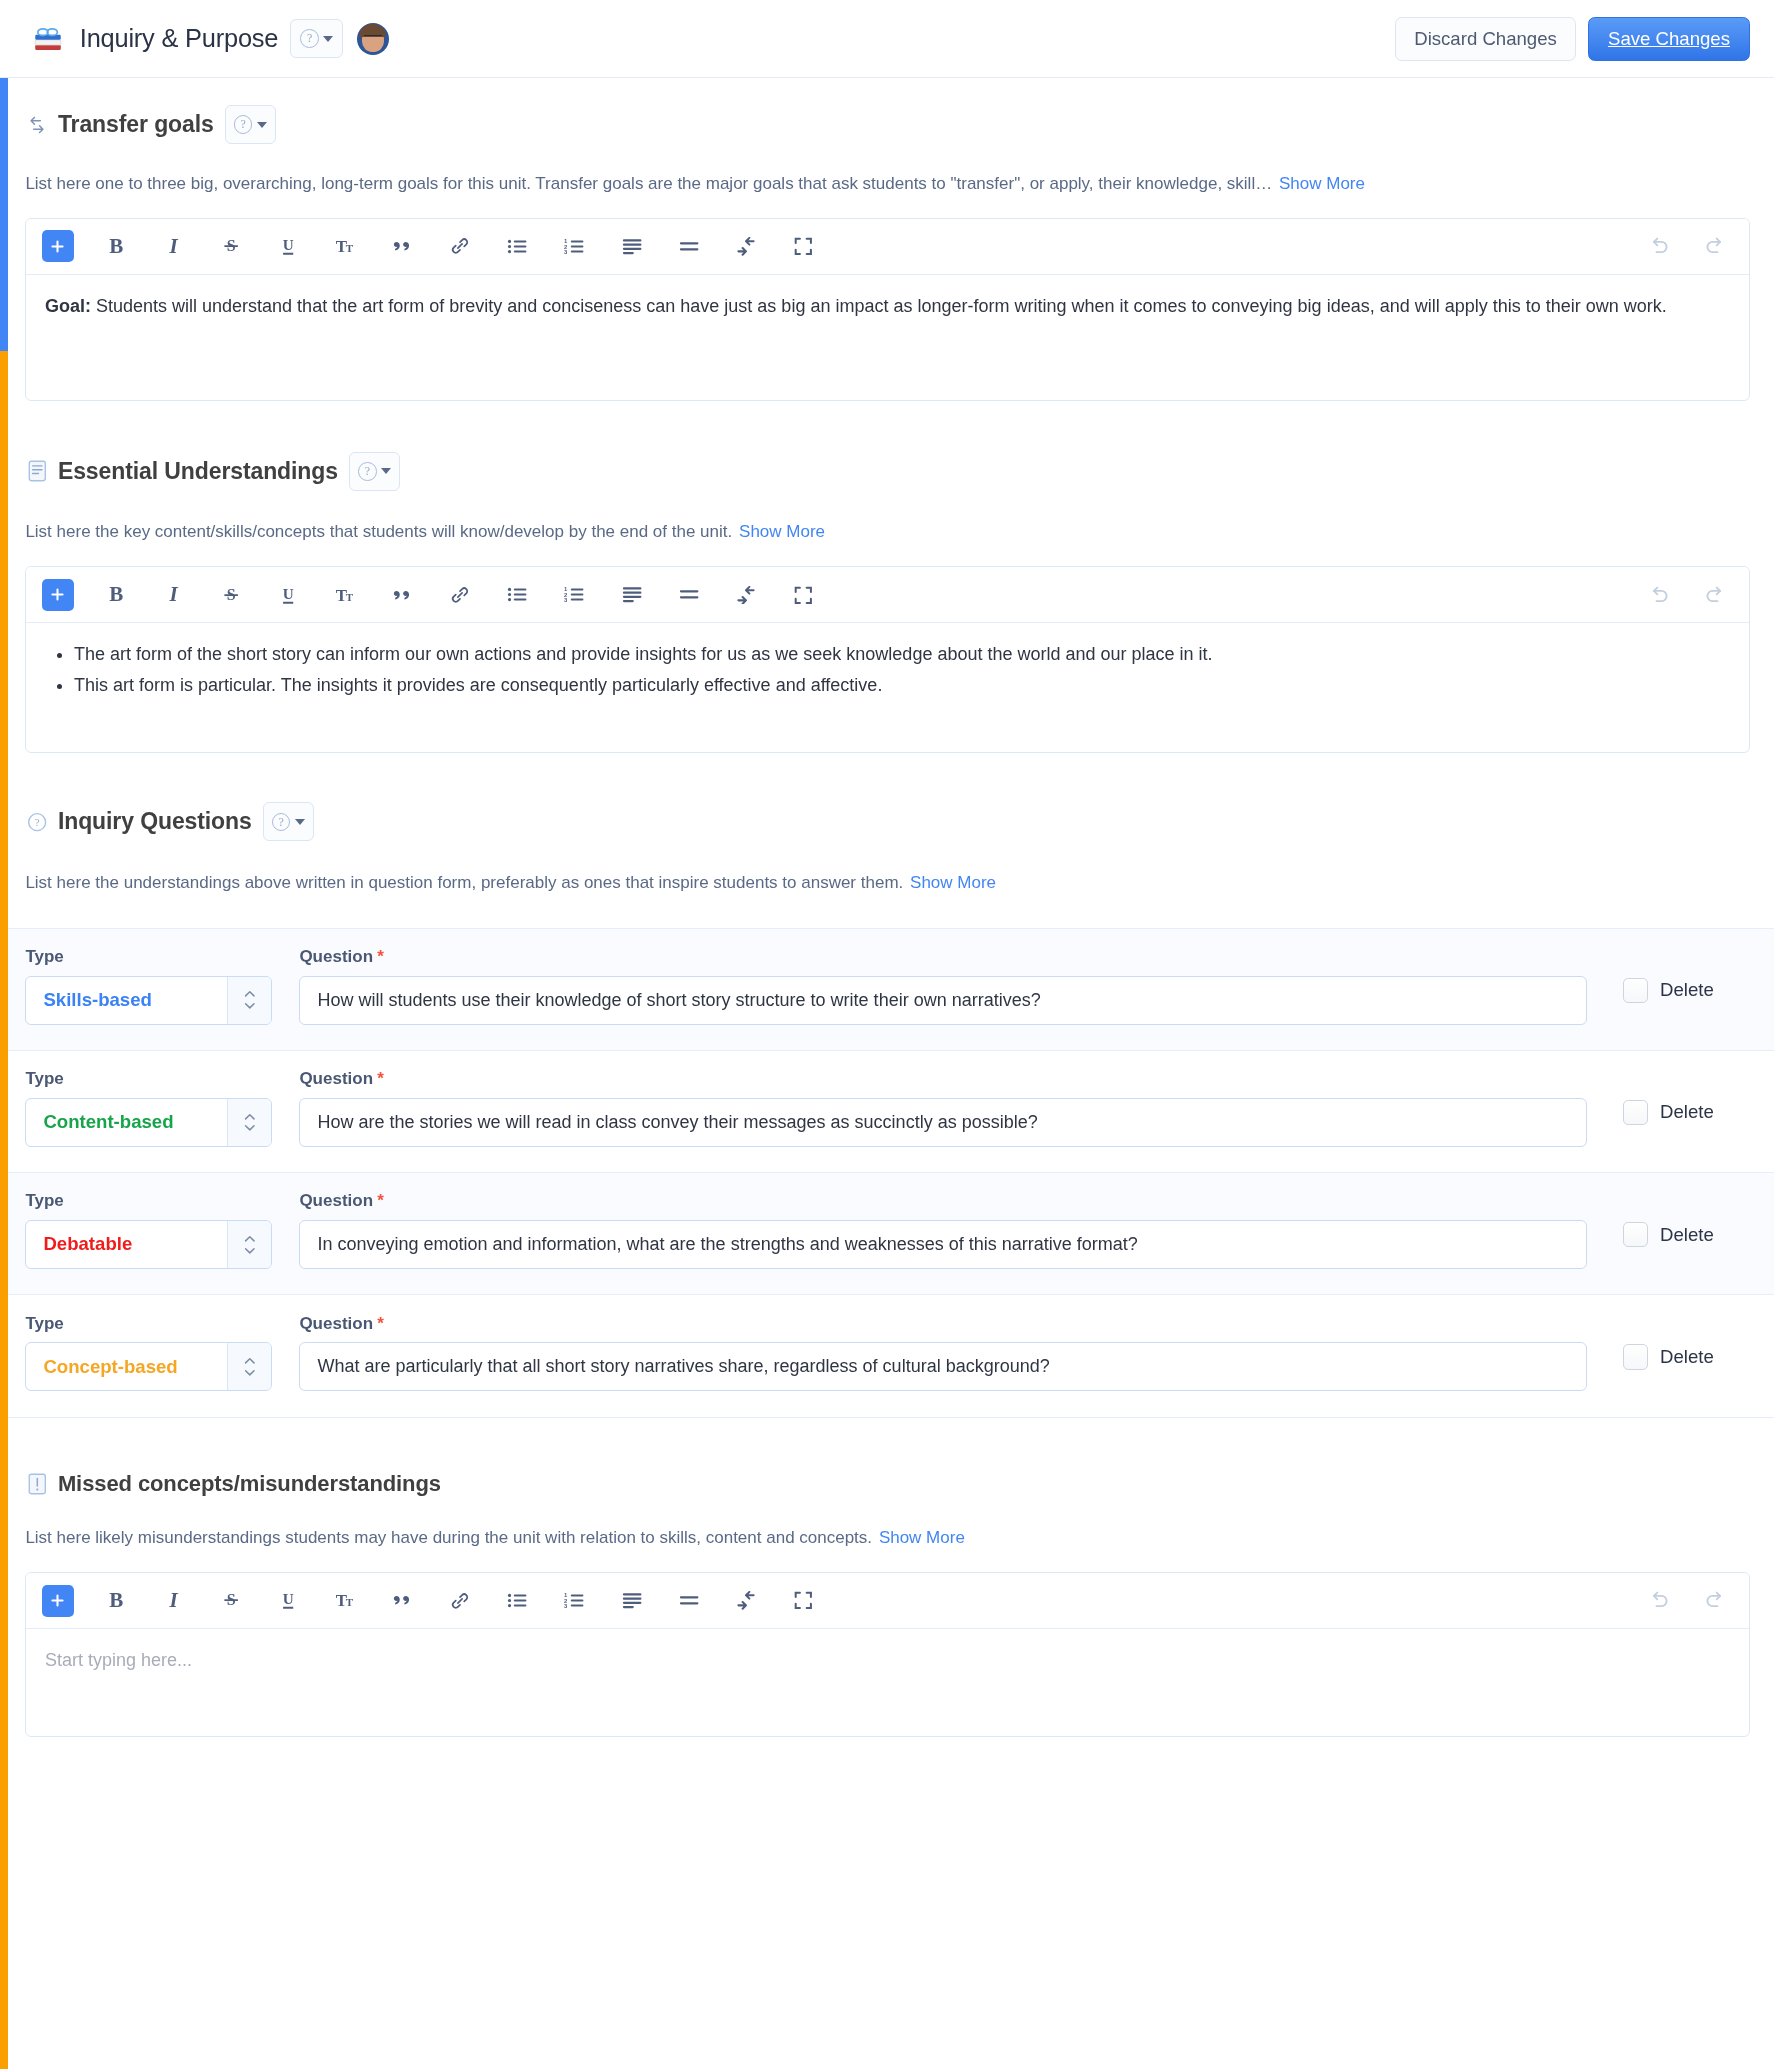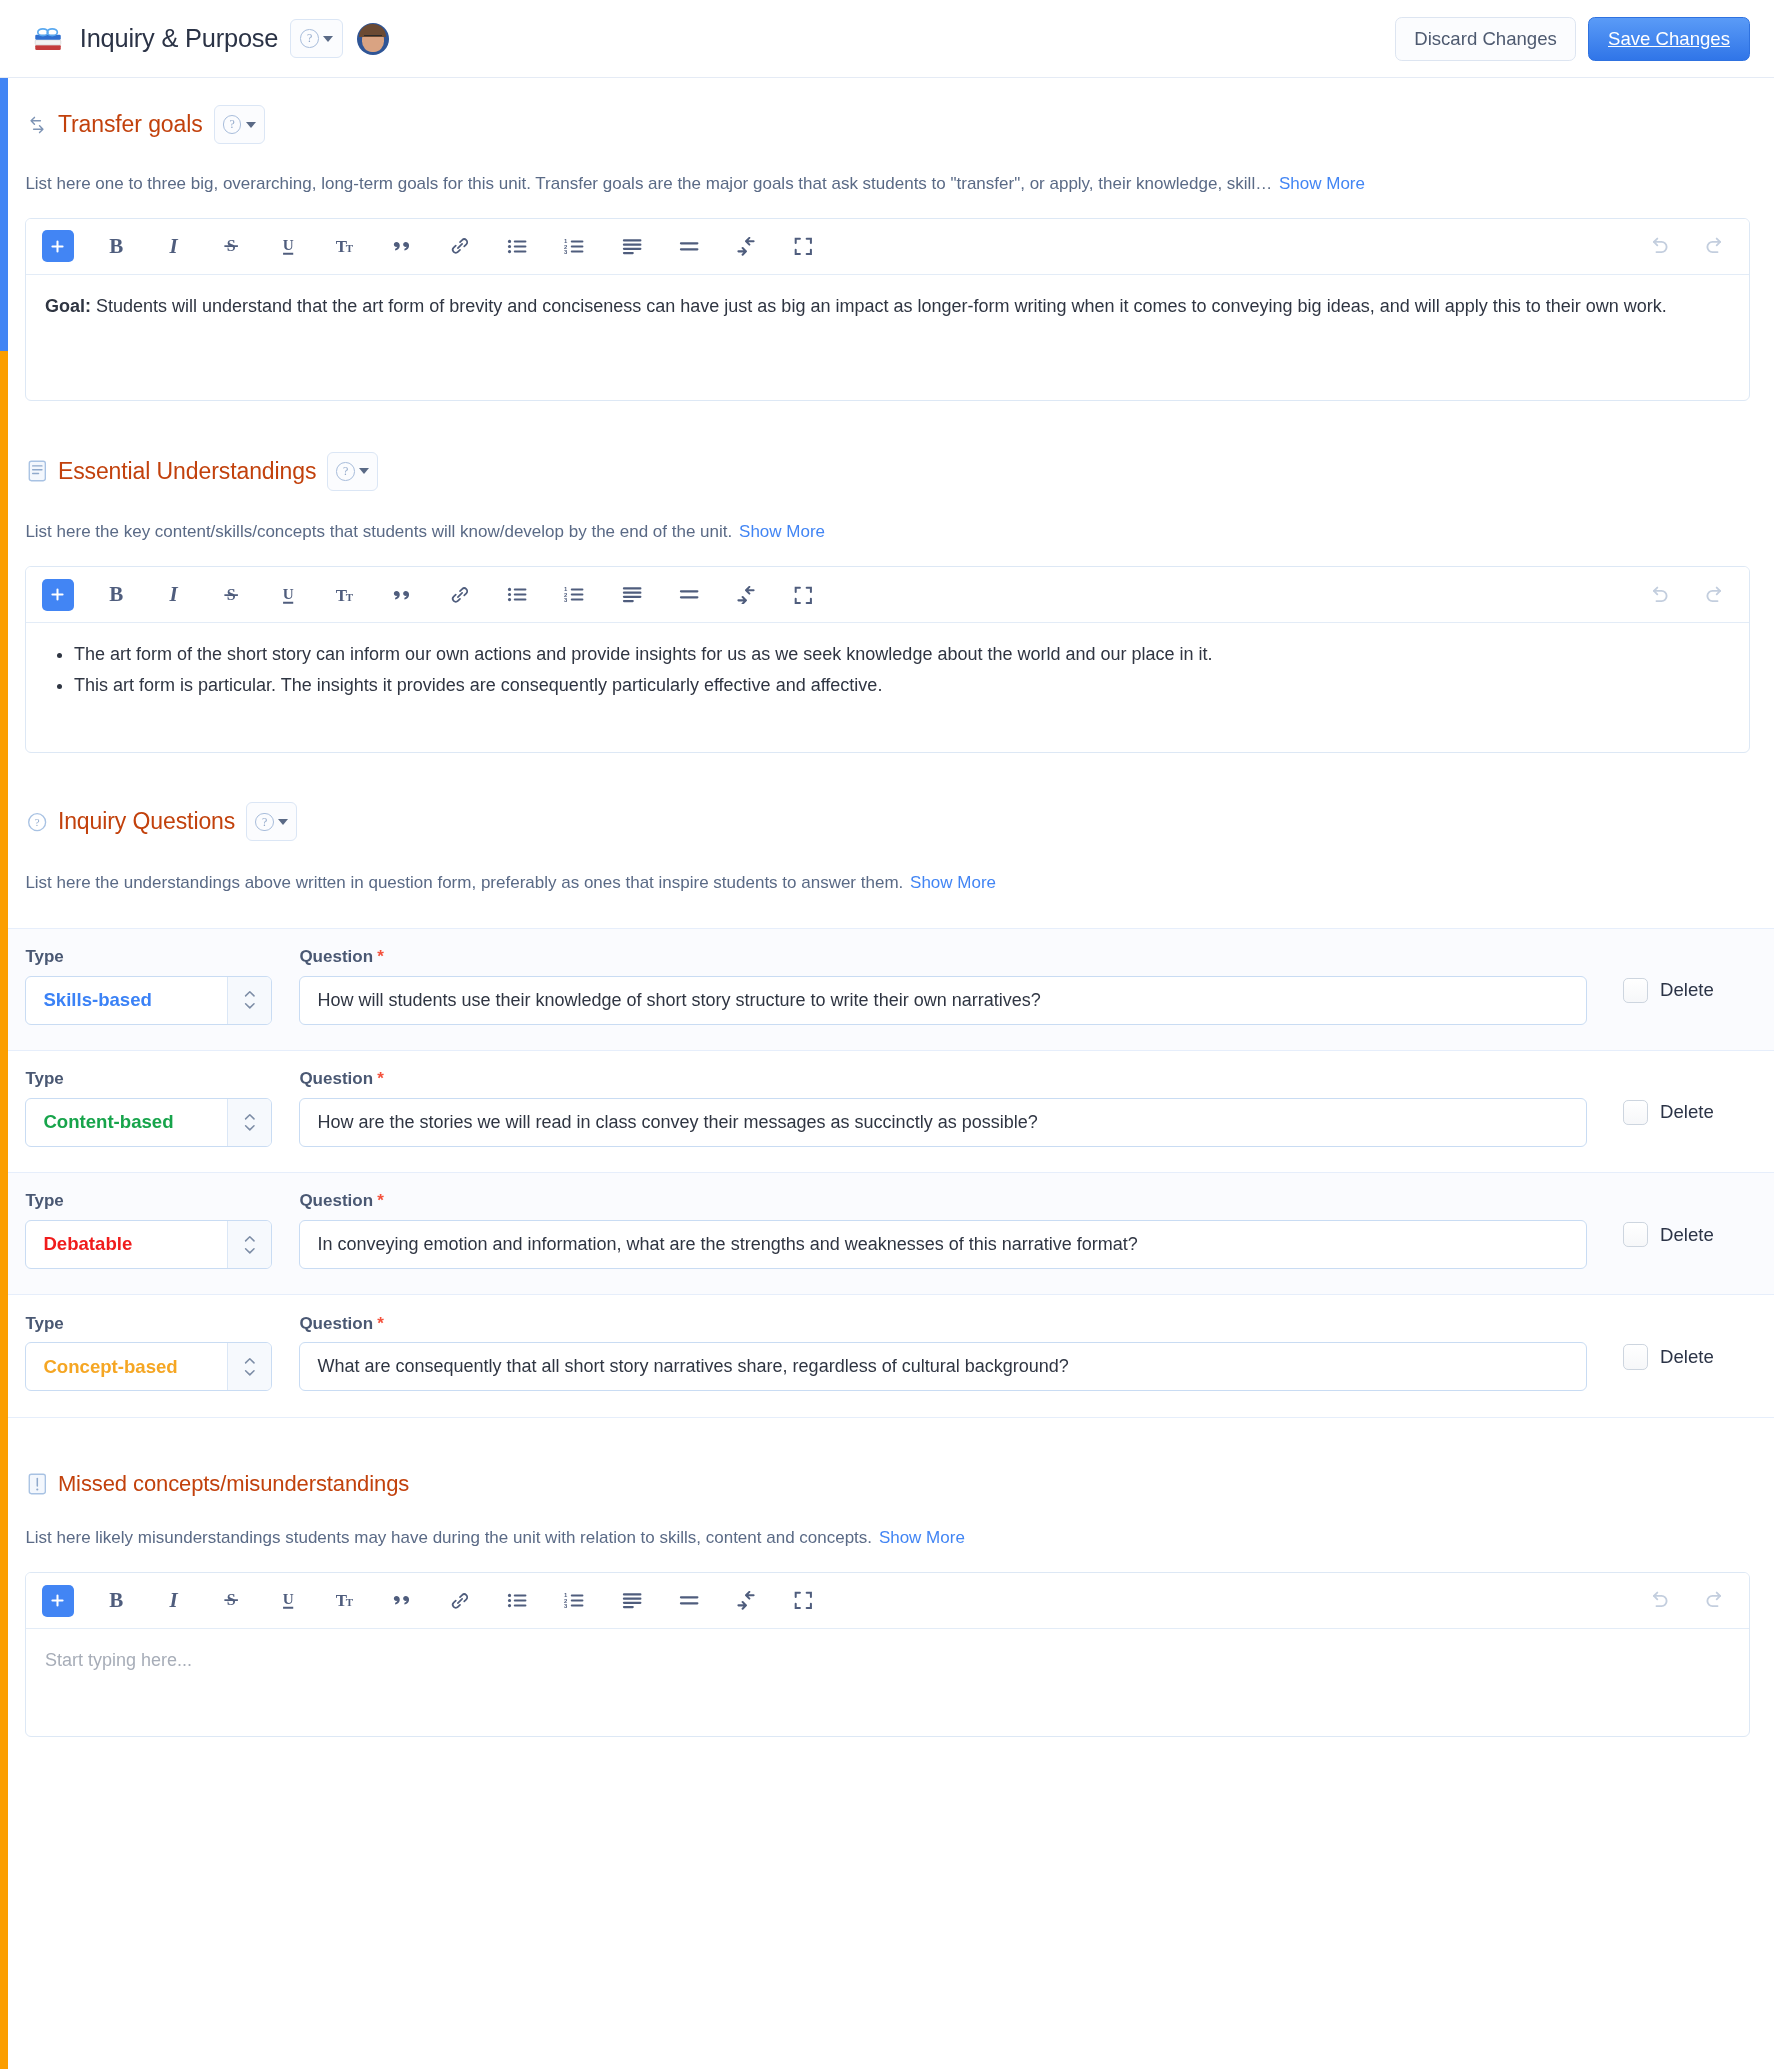--- a/index.html
+++ b/index.html
@@ -139,23 +139,24 @@
     gap: 0px;
   }
   .sec-icon {
     width: 24px; height: 24px;
     flex: 0 0 auto;
     margin-right: 8.5px;
     display:flex; align-items:center; justify-content:center;
   }
   .sec-title {
     font-size: 23px;
-    color: #c2410c;
+    color: #404040;
     white-space: nowrap;
     letter-spacing: -0.1px;
+    font-weight: bold;
   }
   .sec-title.small { font-size: 22px; }
   .help-chip.sm {
     margin-left: 11px;
     width: 51px; height: 39px;
   }
 
   .sec-desc {
     font-size: 17px;
     color: #5a6a86;
@@ -727,21 +728,21 @@
                 <path d="M3 7l5-5 5 5" fill="none" stroke="#7d8da6" stroke-width="1.8" stroke-linecap="round" stroke-linejoin="round"></path>
               </svg>
             <svg width="13.6" height="7.6" viewBox="0 0 16 9">
                 <path d="M3 2l5 5 5-5" fill="none" stroke="#7d8da6" stroke-width="1.8" stroke-linecap="round" stroke-linejoin="round"></path>
               </svg>
           </span>
         </div>
       </div>
       <div class="col-q">
         <span class="fld-label"><span>Question</span><span class="req">*</span></span>
-        <div class="q-input">What are consequently that all short story narratives share, regardless of cultural background?</div>
+        <div class="q-input">What are particularly that all short story narratives share, regardless of cultural background?</div>
       </div>
       <div class="col-del">
         <span class="chk"></span>
         <span class="del-label">Delete</span>
       </div>
     </div>
   </div>
 
 
   <div class="section" style="padding-top:53px;">

